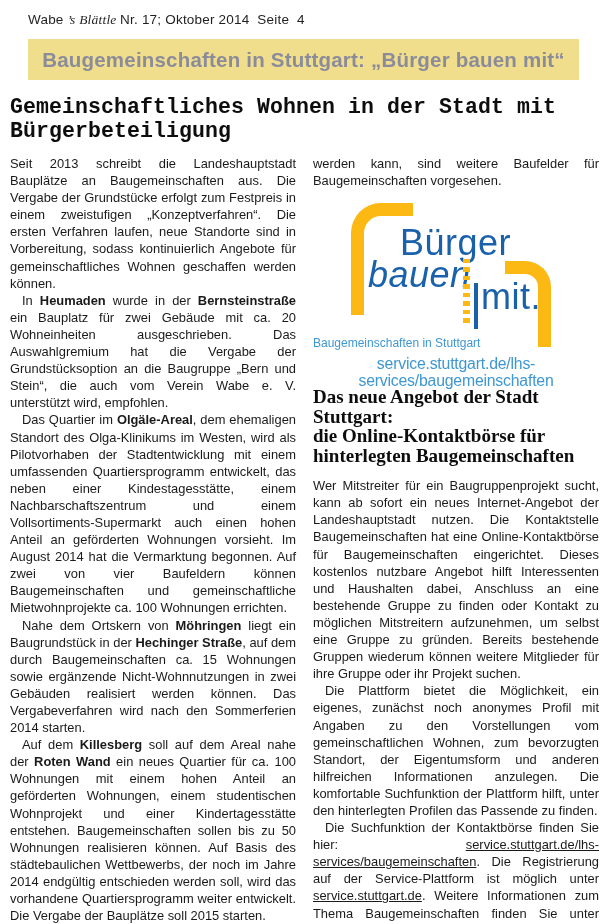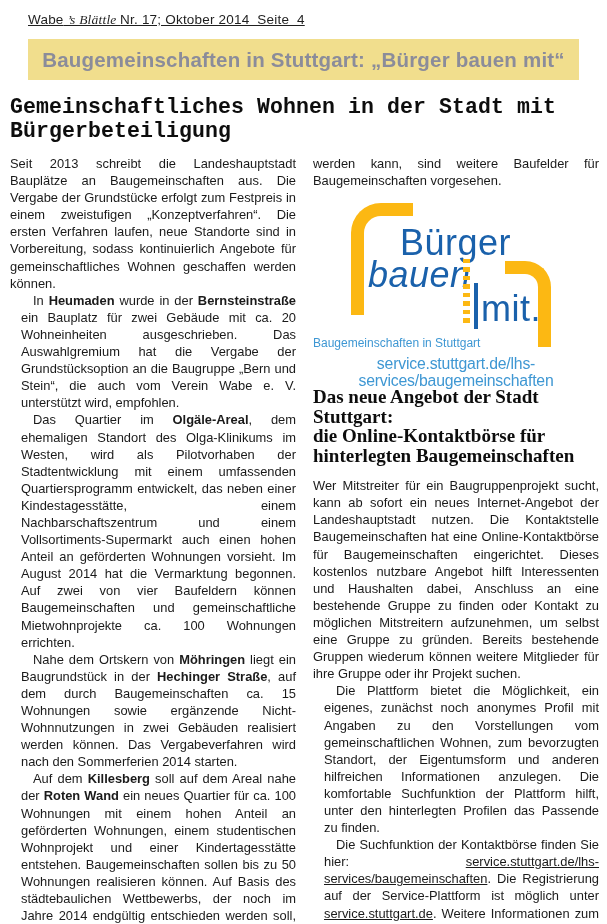--- a/index.html
+++ b/index.html
@@ -14,21 +14,20 @@
     overflow: hidden;
   }
   .page { width: 607px; min-height: 924px; background: #fff; }
 
   
   .masthead {
     padding: 12px 0 0 28px;
     font-size: 13.5px;
     color: #1f1f1f;
     letter-spacing: 0.2px;
-    text-decoration: underline;
   }
   .masthead span { white-space: pre; }
   .masthead .it {
     font-family: "Liberation Serif", serif;
     font-style: italic;
   }
 
   
   .banner {
     margin: 11px 28px 0 28px;
@@ -61,21 +60,21 @@
   .col {
     width: 286px;
     flex: 0 0 286px;
     font-size: 12.9px;
     line-height: 17.1px;
     text-align: justify;
     hyphens: auto;
     -webkit-hyphens: auto;
   }
   .para { margin: 0; }
-  .para.ind { text-indent: 12px; margin-left: 11px; }
+  .para.ind { text-indent: 12px; }
   .para .b { font-weight: bold; }
   .para .u { text-decoration: underline; }
 
   
   .logo {
     position: relative;
     height: 182px;
     margin: 6px 0 4px 0;
   }
   .bracket-l {
@@ -96,21 +95,21 @@
   }
   .lg-word {
     position: absolute;
     font-size: 36px;
     line-height: 1;
     color: var(--logo-blue, #1a61ab);
     letter-spacing: 0.5px;
   }
   .lg-line1 { left: 87px; top: 30px; }
   .lg-line2 { left: 55px; top: 62px; font-style: italic; }
-  .lg-line3 { left: 168px; top: 96px; }
+  .lg-line3 { left: 168px; top: 84px; }
   .lg-dash {
     position: absolute;
     left: 150px; top: 64px;
     width: 7px; height: 64px;
     background: repeating-linear-gradient(
       to bottom,
       var(--logo-yellow, #fcb813) 0px, var(--logo-yellow, #fcb813) 4px,
       transparent 4px, transparent 8.5px);
   }
   .lg-bar {

